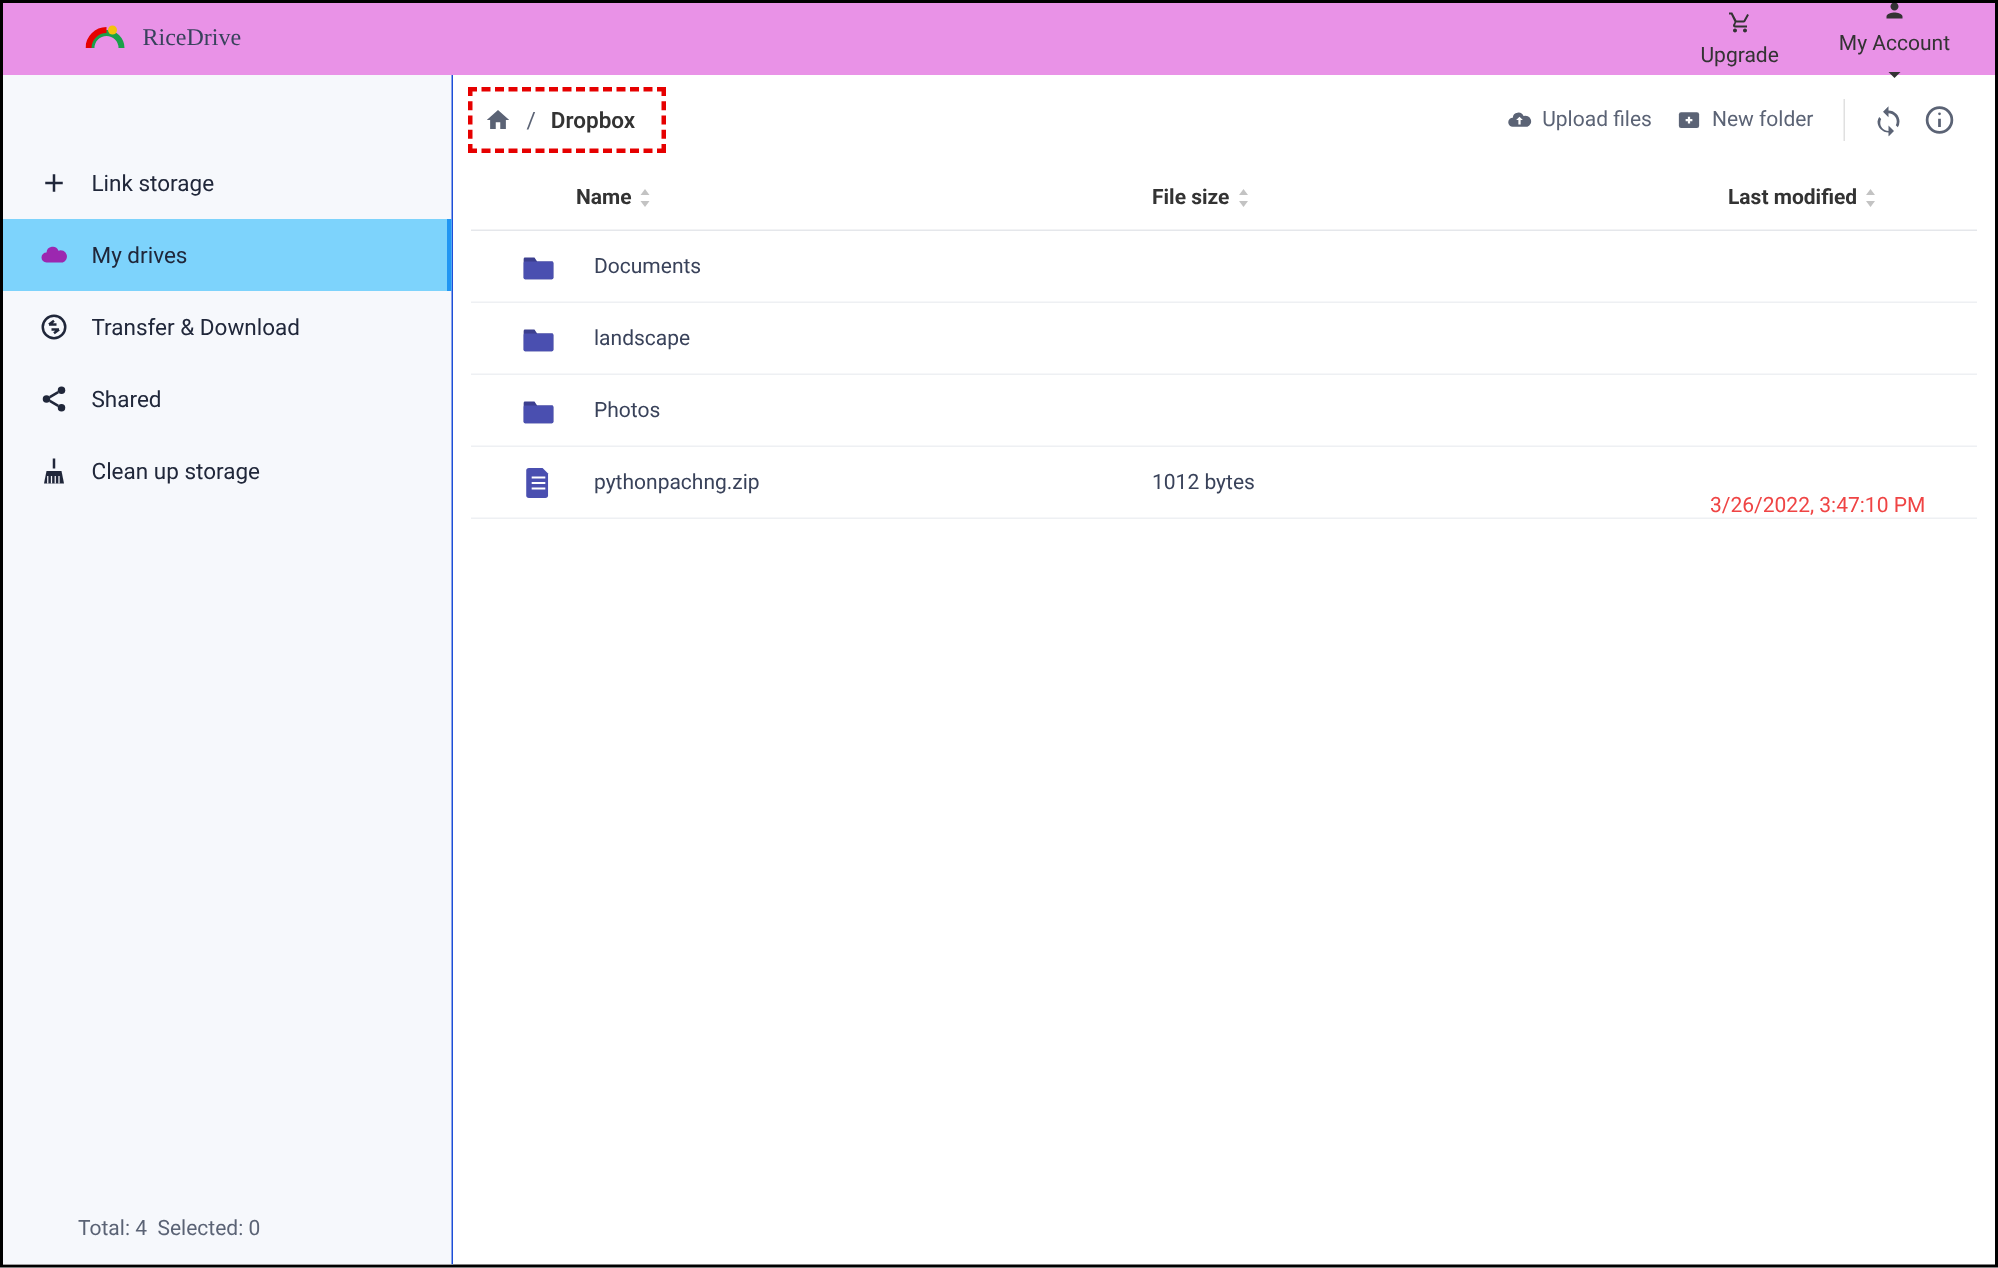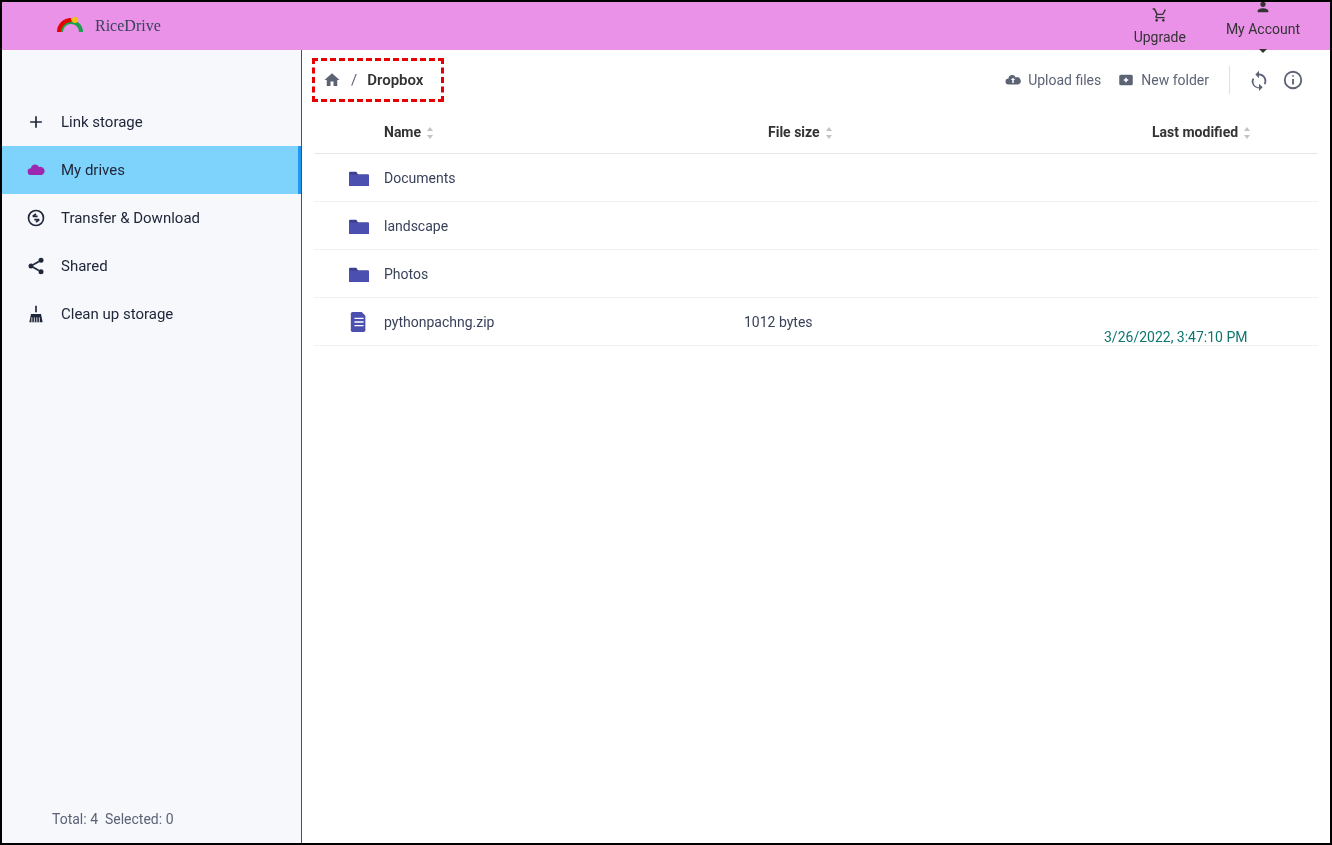--- a/index.html
+++ b/index.html
@@ -31,25 +31,25 @@
 .tool-btn .ticon { width: 18px; height: 18px; }
 .toolbar-divider { width: 1px; height: 28px; background: #e0e0e0; margin: 0 12px; }
 .icon-btn { width: 22px; height: 22px; cursor: pointer; color: #5b6375; margin: 0 6px; }
 .table { padding: 0 12px; }
 .thead { display: flex; align-items: center; height: 44px; border-bottom: 1px solid #e5e7eb; padding-left: 70px; gap: 24px; }
 .th { color: #333; font-size: 14px; font-weight: 700; display: flex; align-items: center; gap: 4px; cursor: pointer; }
 .th-name { width: 360px; }
 .th-size { width: 360px; }
 .th-modified { text-align: right; }
 .sort-icon { width: 10px; height: 12px; opacity: 0.5; }
-.row { display: flex; align-items: center; height: 48px; border-bottom: 1px solid #eef0f3; padding-left: 20px; cursor: pointer; }
+.row { display: flex; align-items: center; height: 48px; border-bottom: 1px solid #eef0f3; padding-left: 20px; cursor: pointer; gap: 12px; }
 .row-icon { width: 50px; display: flex; justify-content: center; }
 .row-name { width: 360px; color: #39425a; font-size: 14px; }
 .row-size { width: 360px; color: #39425a; font-size: 14px; }
-.row-modified { color: #0f766e; font-size: 14px; margin-top: 31px; }
+.row-modified { color: #ef4444; font-size: 14px; margin-top: 31px; }
 .folder-svg { width: 22px; height: 18px; }
 .file-svg { width: 18px; height: 20px; }
 </style>
 </head>
 <body>
 
 <div class="header">
   <div class="logo-area">
     <div class="logo-icon">
       <svg viewBox="0 0 30 24">

